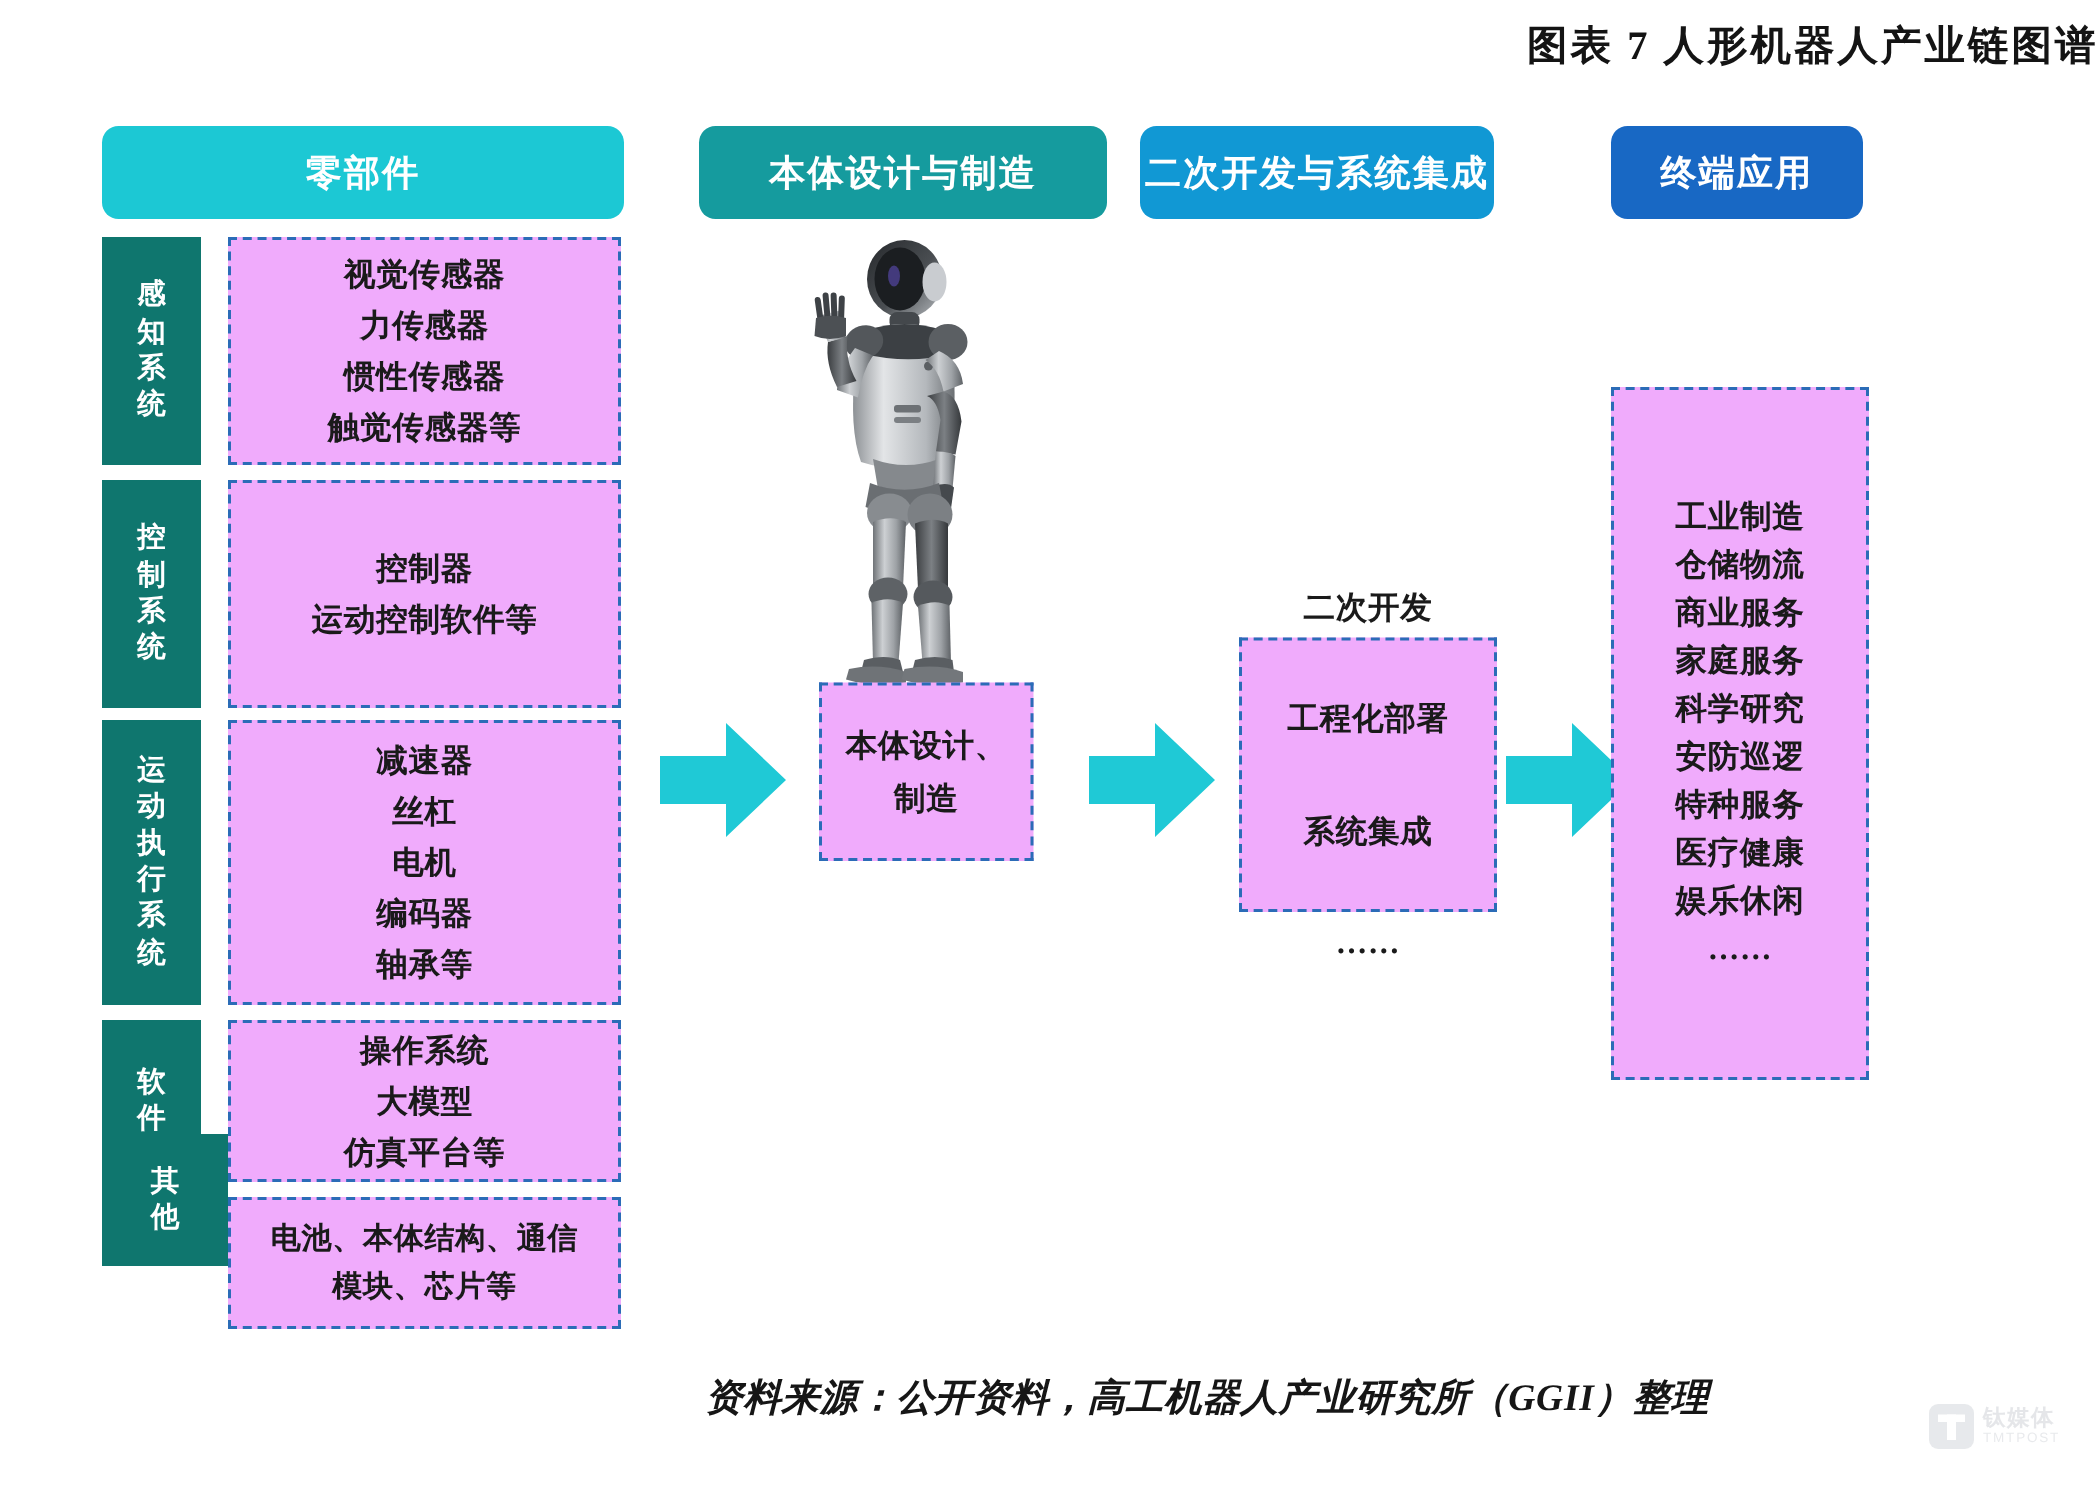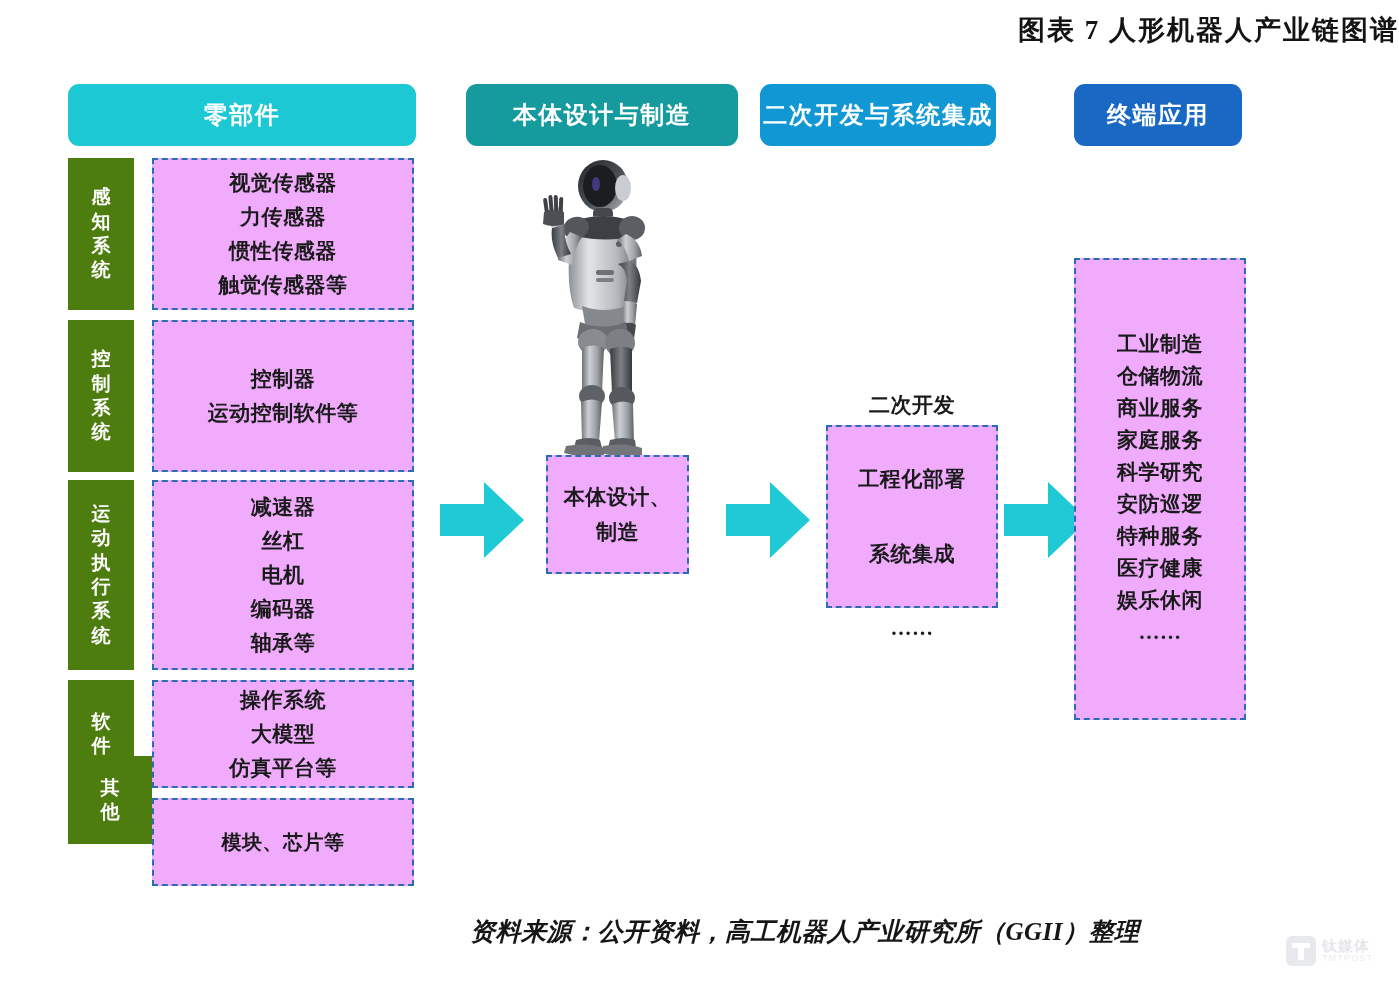--- a/index.html
+++ b/index.html
@@ -43,21 +43,21 @@
     box-sizing: border-box;
   }
   #pill-parts     { left: 68px;   top: 84px;  width: 348px; height: 62px; background: #1CC8D4; }
   #pill-body      { left: 466px;  top: 84px;  width: 272px; height: 62px; background: #159B9E; }
   #pill-integ     { left: 760px;  top: 84px;  width: 236px; height: 62px; background: #1198D4; }
   #pill-terminal  { left: 1074px; top: 84px;  width: 168px; height: 62px; background: #1868C4; }
 
   
   .vtab {
     position: absolute;
-    background: #4d7c0f;
+    background: #0f766e;
     color: #ffffff;
     font-size: 19px;
     font-weight: bold;
     letter-spacing: 1px;
     box-sizing: border-box;
     display: flex;
     align-items: center;
     justify-content: center;
     text-align: center;
     line-height: 1.28;
@@ -236,20 +236,21 @@
   <div class="line">轴承等</div>
 </div>
 
 <div class="dashbox" id="box-3">
   <div class="line">操作系统</div>
   <div class="line">大模型</div>
   <div class="line">仿真平台等</div>
 </div>
 
 <div class="dashbox" id="box-4">
+  <div class="line">电池、本体结构、通信</div>
   <div class="line">模块、芯片等</div>
 </div>
 
 <svg id="robot" viewBox="0 0 210 300">
   <defs>
     <linearGradient id="gMetal" x1="0" y1="0" x2="1" y2="0">
       <stop offset="0%" stop-color="#6f7377"></stop>
       <stop offset="35%" stop-color="#cdd0d3"></stop>
       <stop offset="70%" stop-color="#9ea2a6"></stop>
       <stop offset="100%" stop-color="#5e6266"></stop>

